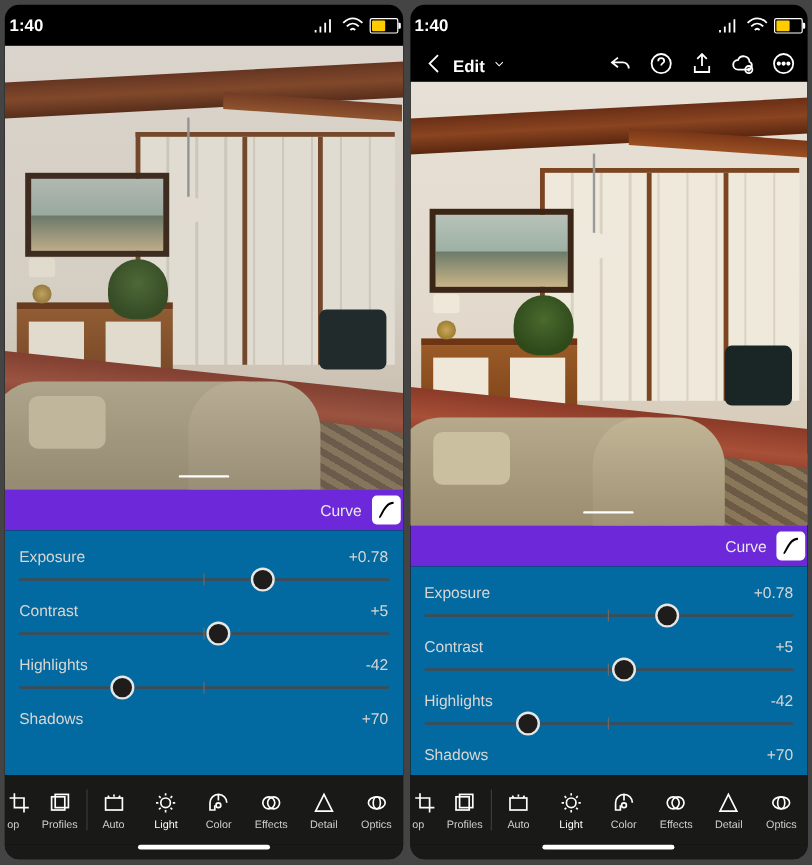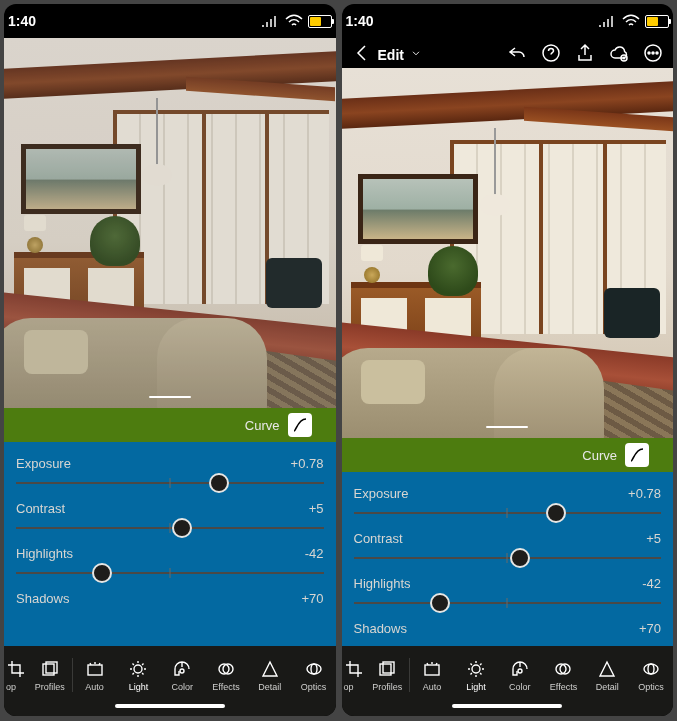--- a/index.html
+++ b/index.html
@@ -16,21 +16,21 @@
   .hdr .title-center{position:absolute;left:0;right:0;text-align:center;font-size:14px;pointer-events:none;}
   .hdr .left{display:flex;align-items:flex-end;gap:6px;}
   .hdr .right{margin-left:auto;display:flex;align-items:center;gap:14px;}
   .icon{width:20px;height:20px;display:flex;align-items:center;justify-content:center;color:#fff;}
   .icon svg{width:20px;height:20px;stroke:#fff;fill:none;stroke-width:1.5;}
   
   .photo-wrap{flex:0 0 auto;height:370px;position:relative;background:#000;display:flex;align-items:flex-end;justify-content:center;}
   .photo{position:absolute;inset:0;}
   .drag-handle{position:absolute;bottom:10px;left:50%;transform:translateX(-50%);width:42px;height:2px;background:#fff;border-radius:2px;}
   
-  .curve-row{height:34px;background:#4d7c0f;display:flex;align-items:center;justify-content:flex-end;padding:0 24px;color:#e8e8e8;font-size:13px;gap:8px;}
+  .curve-row{height:34px;background:#6d28d9;display:flex;align-items:center;justify-content:flex-end;padding:0 2px;color:#e8e8e8;font-size:13px;gap:8px;}
   .curve-box{width:24px;height:24px;background:#fff;border-radius:4px;display:flex;align-items:center;justify-content:center;}
   .curve-box svg{width:16px;height:16px;stroke:#000;fill:none;stroke-width:1.6;}
   
   .sliders{background:#0369a1;flex:1;padding:6px 12px 0;overflow:hidden;}
   .srow{display:flex;justify-content:space-between;color:#d8d6d2;font-size:13px;margin-top:8px;}
   .track{position:relative;height:20px;margin-top:2px;}
   .track:before{content:"";position:absolute;left:0;right:0;top:50%;height:2px;background:#4a4947;transform:translateY(-50%);}
   .tick{position:absolute;left:50%;top:50%;width:1px;height:10px;background:#6a6a68;transform:translate(-50%,-50%);}
   .knob{position:absolute;top:50%;width:16px;height:16px;border:2px solid #e6e6e4;border-radius:50%;background:#1e1d1b;transform:translate(-50%,-50%);}
   

